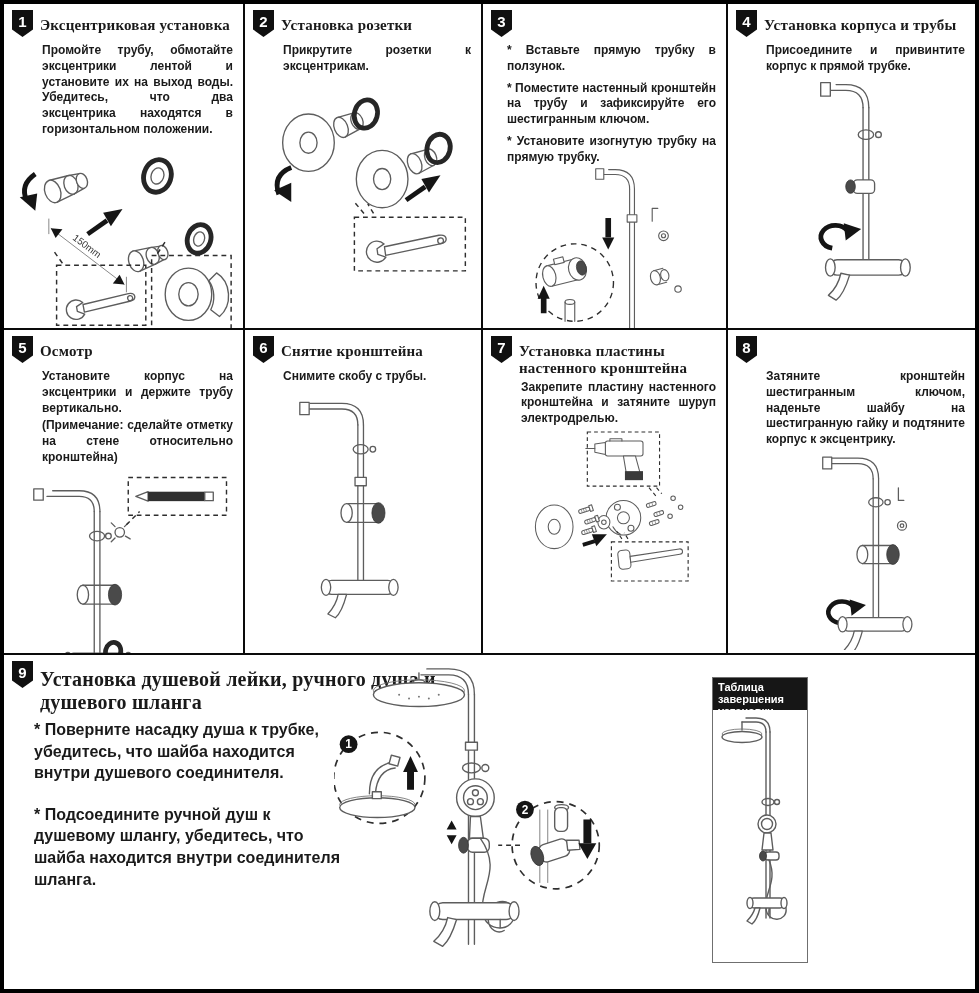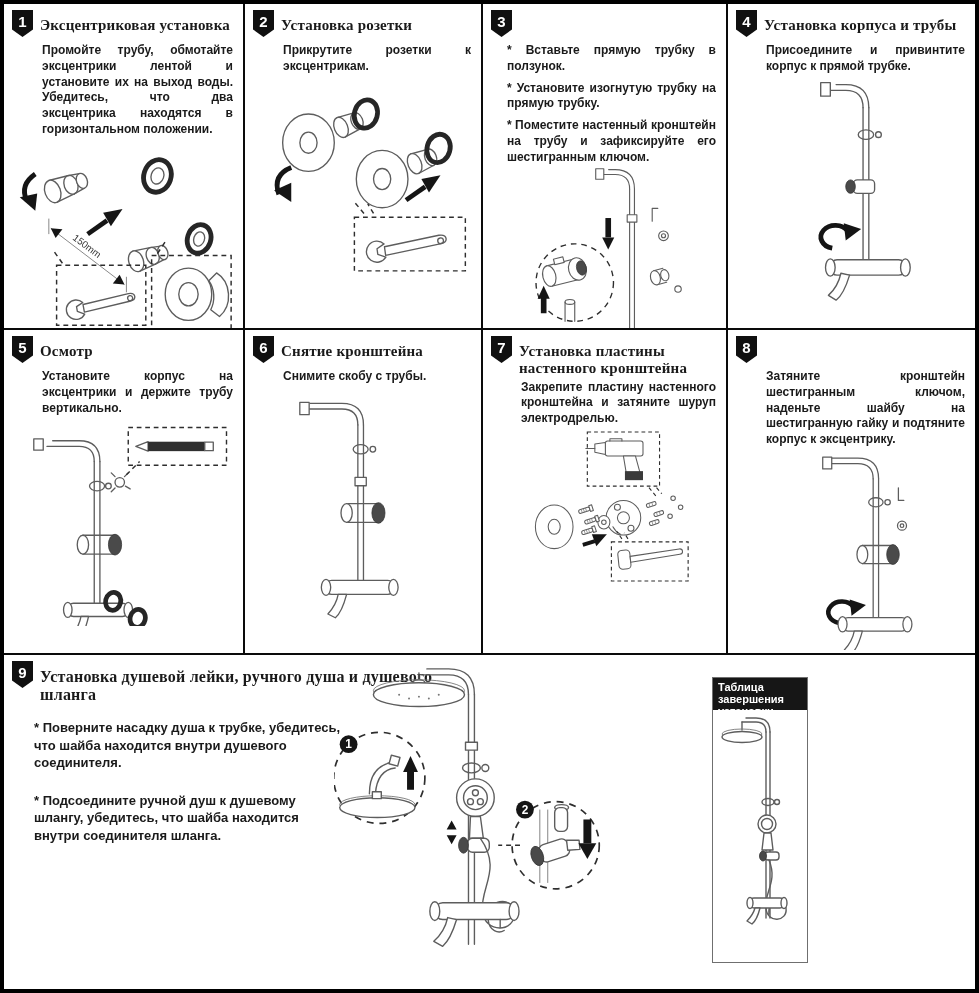--- a/index.html
+++ b/index.html
@@ -33,21 +33,21 @@
   .kf{fill:#fff;stroke:#5d5d5d;stroke-width:1.4;stroke-linejoin:round}
   .dk{fill:#4a4a4a;stroke:#333;stroke-width:.8}
   .d{stroke:#2e2e2e;fill:none;stroke-width:1.5;stroke-dasharray:5 4}
   .dc{stroke:#2e2e2e;fill:none;stroke-width:1.7;stroke-dasharray:7 6}
   .b{fill:#151515;stroke:none}
   .st{stroke:#151515;stroke-width:5;fill:none}
   .rg{fill:none;stroke:#262626;stroke-width:5}
   .dim{font:10px "Liberation Sans",sans-serif; fill:#333}
   .bdg{font:bold 12px "Liberation Sans",sans-serif; fill:#fff; text-anchor:middle}
   
-  .s9-text{position:absolute; left:30px; top:64px; width:308px; font-size:13px; font-weight:700; line-height:1.35;}
+  .s9-text{position:absolute; left:30px; top:64px; width:308px; font-size:16px; font-weight:700; line-height:1.35;}
   .s9-text p{margin:0 0 20px 0;}
   .s9-illus{position:absolute; left:330px; top:2px;}
   .cbox{position:absolute; left:708px; top:22px; width:96px; height:286px;
         border:1px solid #6f6f6f; box-sizing:border-box; background:#fff;}
   .cbox-head{height:32px; background:#161616; color:#fff; font-size:11px; font-weight:700;
              line-height:12px; padding:3px 5px; box-sizing:border-box; overflow:hidden;}
   .cbox-body{display:flex; justify-content:center;}
 </style>
 </head>
 <body>
@@ -158,22 +158,22 @@
         </g>
       </svg>
     </div>
   </section>
 
   <section class="panel">
     <div class="p-head">
       <span class="badge">3</span>
     </div>
     <p class="p-text bullet">* Вставьте прямую трубку в ползунок.</p>
+    <p class="p-text bullet">* Поместите настенный кронштейн на трубу и зафиксируйте его шестигранным ключом.</p>
     <p class="p-text bullet">* Установите изогнутую трубку на прямую трубку.</p>
-    <p class="p-text bullet">* Поместите настенный кронштейн на трубу и зафиксируйте его шестигранным ключом.</p>
     <div class="illus">
       <svg width="190" height="163" viewBox="0 0 235 202">
         <path class="k" d="M148,26 q0,-18 -18,-18 l-14,0 M154,26 q0,-24 -24,-24 l-8,0"></path>
         <rect class="kf" x="106" y="1" width="10" height="13"></rect>
         <path class="k" d="M148,26 V202 M154,26 V202"></path>
         <rect class="kf" x="145" y="58" width="12" height="9"></rect>
         <rect class="b" x="118" y="62" width="7" height="24"></rect>
         <polygon class="b" points="114,86 129,86 121.5,101"></polygon>
         <path class="k" d="M176,50 v16 m0,-16 h7"></path>
         <circle class="k" cx="190" cy="84" r="6"></circle>
@@ -228,20 +228,21 @@
       </svg>
     </div>
   </section>
 
   <section class="panel">
     <div class="p-head">
       <span class="badge">5</span>
       <h2 class="p-title">Осмотр</h2>
     </div>
     <p class="p-text">Установите корпус на эксцентрики и держите трубу вертикально.</p>
+    <p class="p-text" style="margin-top:2px">(Примечание: сделайте отметку на стене относительно кронштейна)</p>
     <div class="illus">
       <svg width="222" height="208" viewBox="0 0 235 220">
         <path class="k" d="M86,46 q0,-16 -16,-16 l-34,0 M92,46 q0,-22 -22,-22 l-28,0"></path>
         <rect class="kf" x="22" y="22" width="10" height="12"></rect>
         <path class="k" d="M86,46 V198 M92,46 V198"></path>
         <ellipse class="k" cx="89" cy="72" rx="8" ry="5"></ellipse>
             <circle class="k" cx="101" cy="72" r="3"></circle>
         <g>
           <circle class="k" cx="113" cy="68" r="5"></circle>
           <path class="k" d="M108,62 l-4,-4 M118,62 l4,-4 M108,74 l-4,4 M119,72 l5,3"></path>
@@ -401,21 +402,21 @@
               <ellipse class="kf" cx="184" cy="193.5" rx="5" ry="8.5"></ellipse>
           <path class="kf" d="M134,201 q-5,19 -12,25 l-8,-4 q9,-10 11,-21 z"></path>
             </g>
       </svg>
     </div>
   </section>
 
   <section class="panel span4">
     <div class="p-head" style="width:440px">
       <span class="badge">9</span>
-      <h2 class="p-title" style="font-size:16px">Установка душевой лейки, ручного душа и душевого шланга</h2>
+      <h2 class="p-title" style="font-size:20px">Установка душевой лейки, ручного душа и душевого шланга</h2>
     </div>
     <div class="s9-text">
       <p>* Поверните насадку душа к трубке, убедитесь, что шайба находится внутри душевого соединителя.</p>
       <p>* Подсоедините ручной душ к душевому шлангу, убедитесь, что шайба находится внутри соединителя шланга.</p>
     </div>
 
     <div class="s9-illus">
       <svg width="372" height="322" viewBox="0 0 372 325">
 
         <path class="k" d="M134,38 q0,-20 -20,-20 l-28,0 M140,38 q0,-26 -26,-26 l-22,0"></path>

